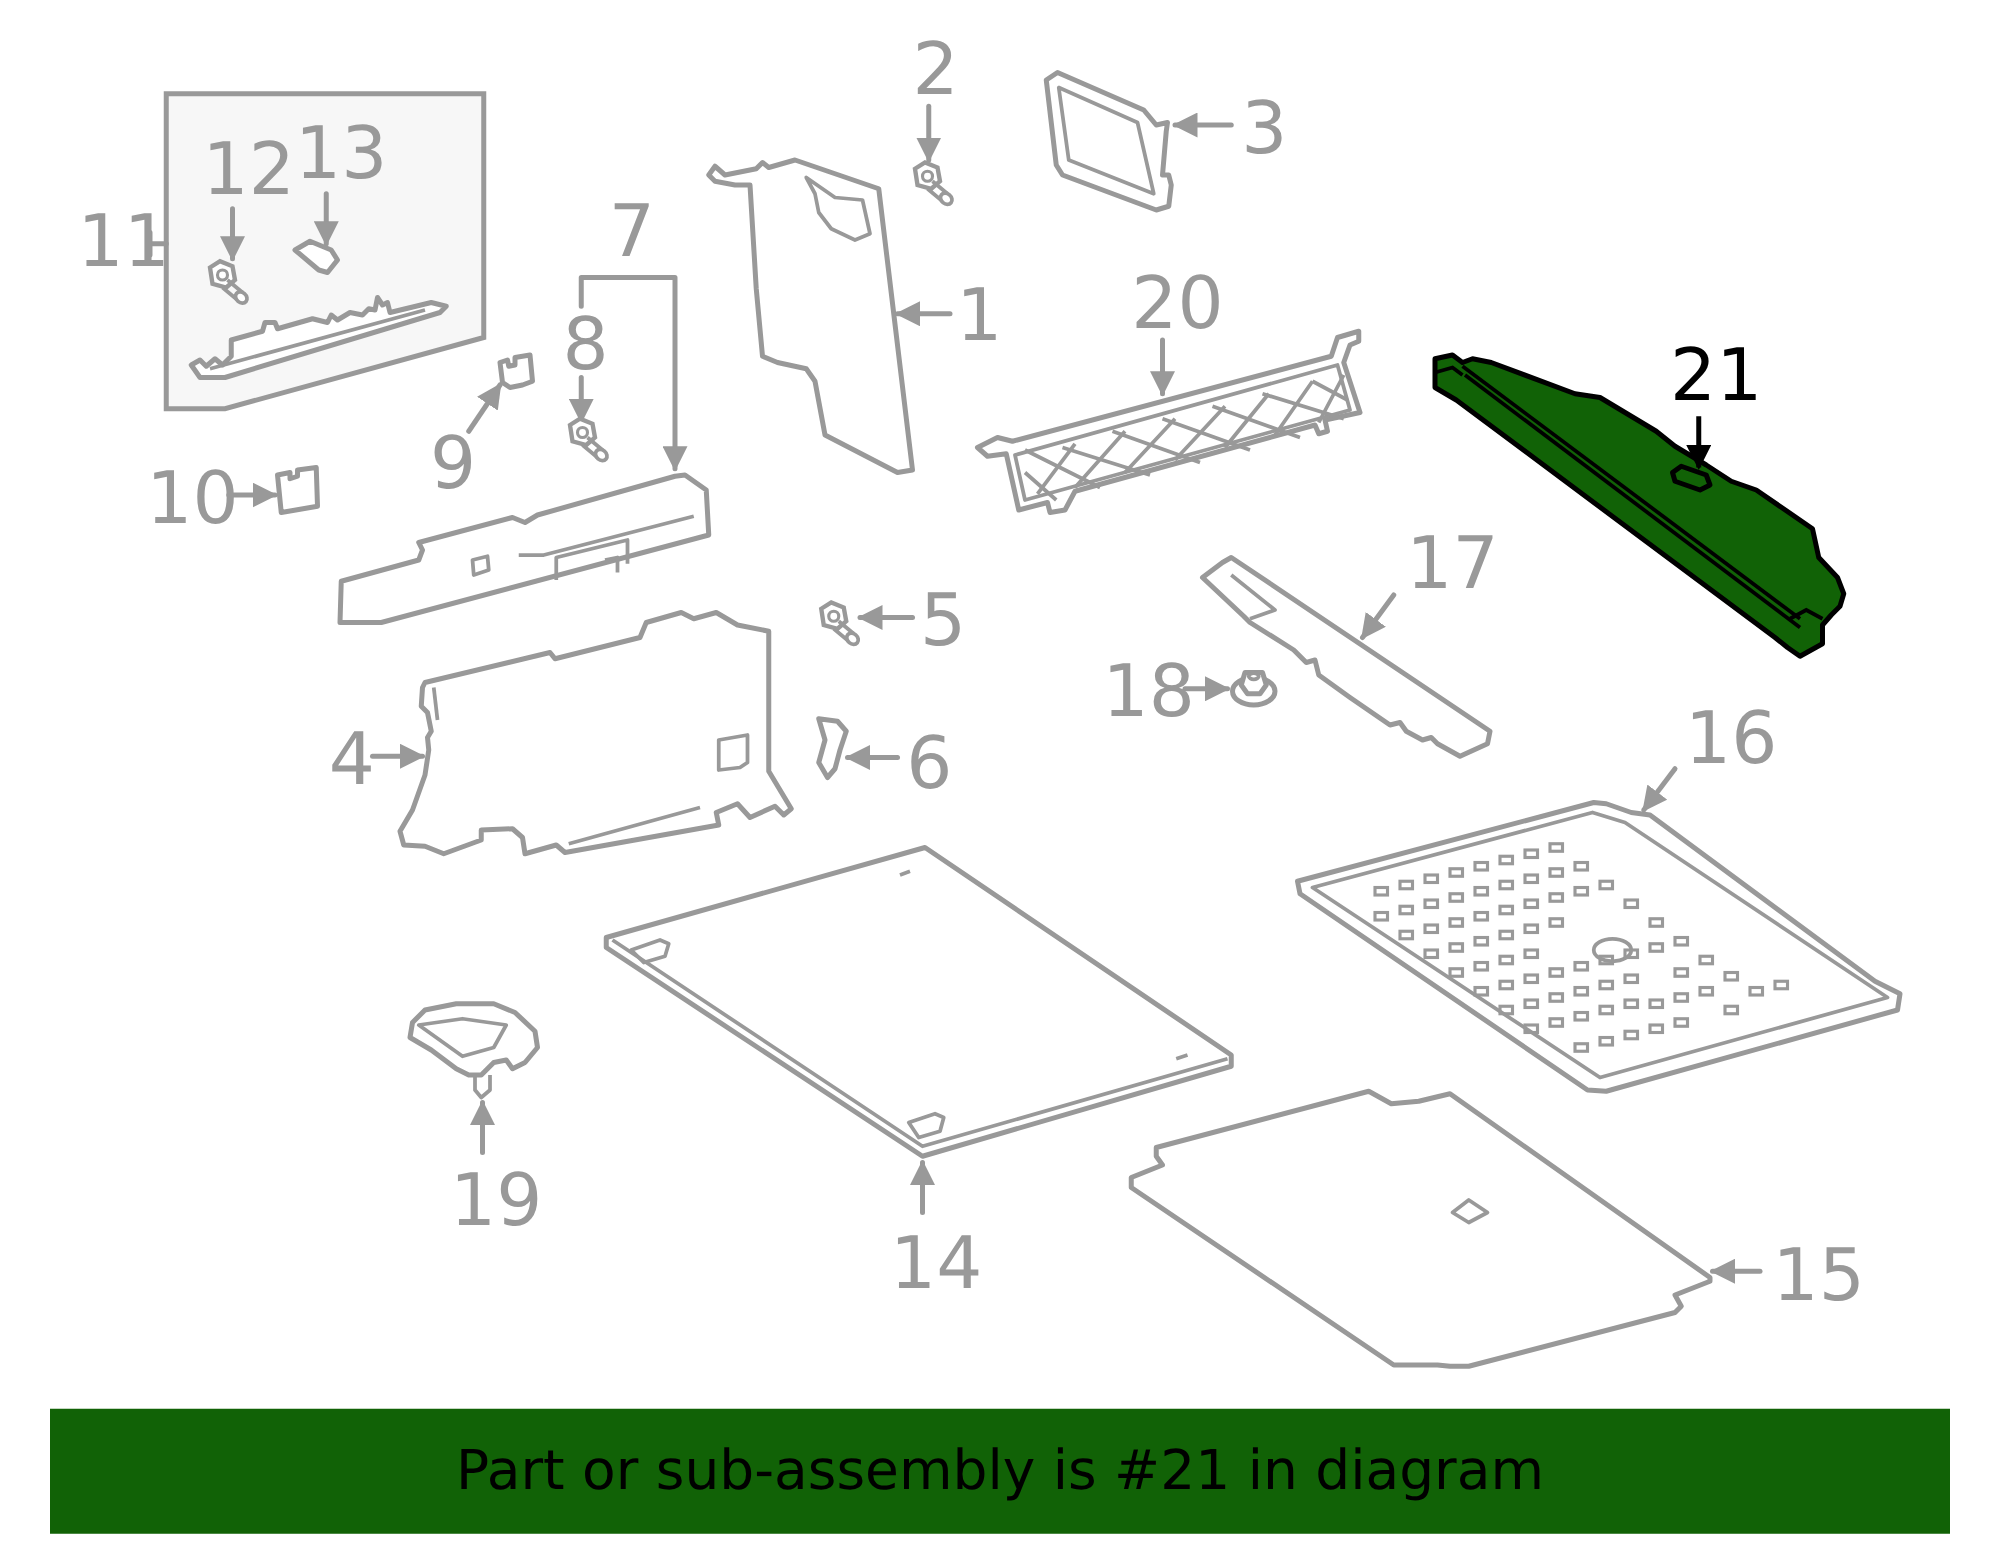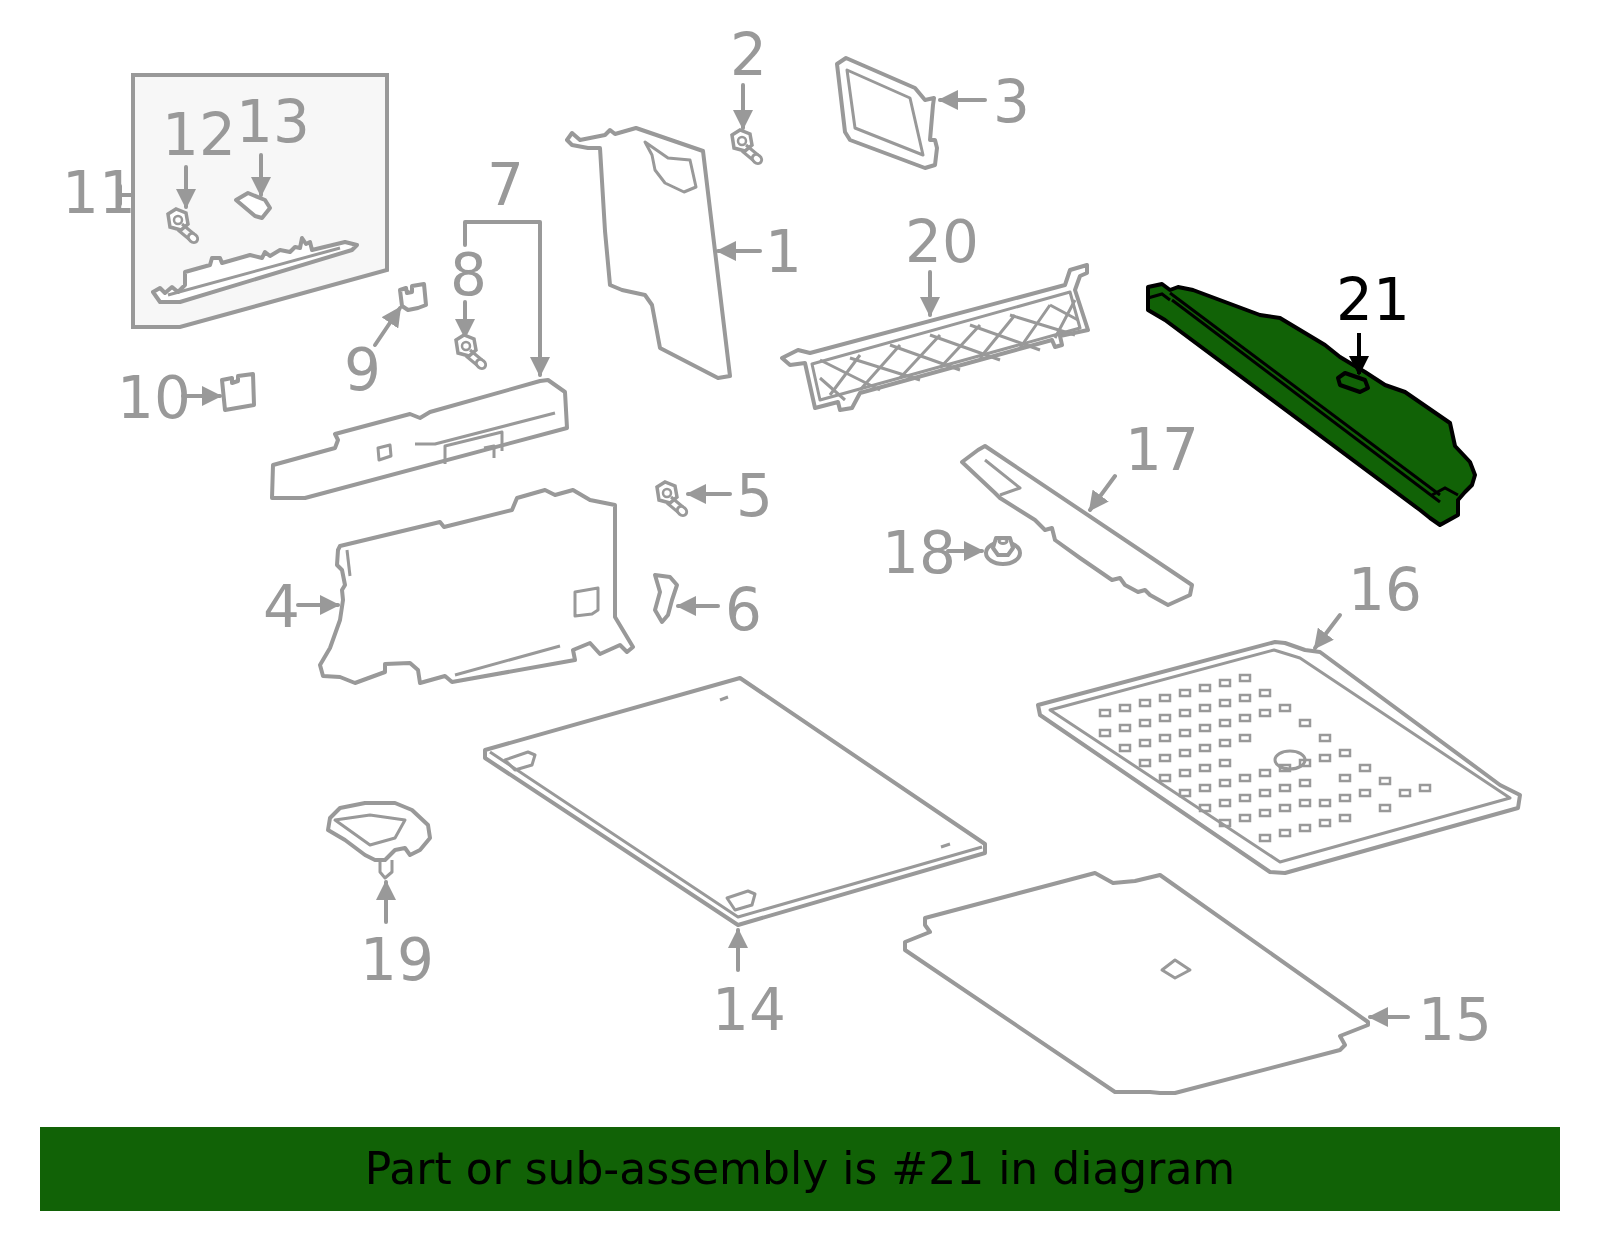--- a/index.html
+++ b/index.html
@@ -6,21 +6,21 @@
     body { width: 1600px; height: 1249px; position: relative; overflow: hidden;
            font-family: "DejaVu Sans", sans-serif; }
     #diagram { position: absolute; left: 0; top: 0; width: 1600px; height: 1249px; }
     .lbl { font-family: "DejaVu Sans", sans-serif; font-size: 58px; fill: #999999; }
     .lbl-hl { font-family: "DejaVu Sans", sans-serif; font-size: 58px; fill: #000000; }
     .ln { fill: none; stroke: #999999; stroke-width: 4; stroke-linejoin: round; stroke-linecap: round; }
     .ln-thin { fill: none; stroke: #999999; stroke-width: 3; stroke-linejoin: round; }
     .fill-w { fill: #ffffff; stroke: #999999; stroke-width: 4; stroke-linejoin: round; }
     .hl { fill: #116206; stroke: #000000; stroke-width: 4; stroke-linejoin: round; }
     .hl-ln { fill: none; stroke: #000000; stroke-width: 3; }
-    #banner { position: absolute; left: 40px; top: 1127px; width: 1520px; height: 84px;
+    #banner { position: absolute; left: 40px; top: 1127px; width: 1520px; height: 100px;
               background: #116206; display: flex; flex-direction: column; align-items: center;
               justify-content: center; color: #000000; font-family: "DejaVu Sans", sans-serif;
               font-size: 44px; line-height: 50px; text-align: center; }
   </style>
 </head>
 <body>
 
 <svg id="diagram" viewBox="0 0 1600 1249" xmlns="http://www.w3.org/2000/svg">
   <defs>
     <marker id="ah" viewBox="0 0 10 10" refX="9" refY="5" markerWidth="5" markerHeight="5" orient="auto">

